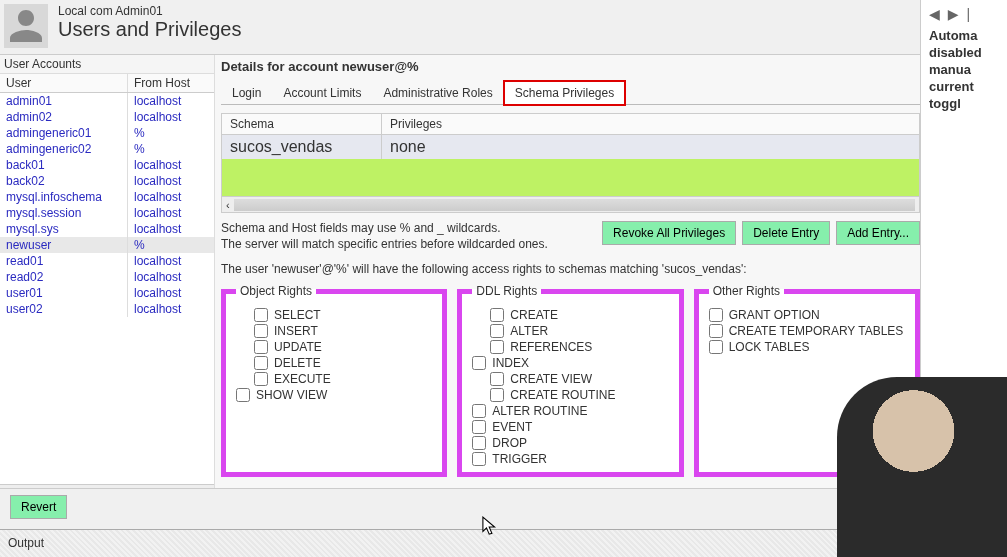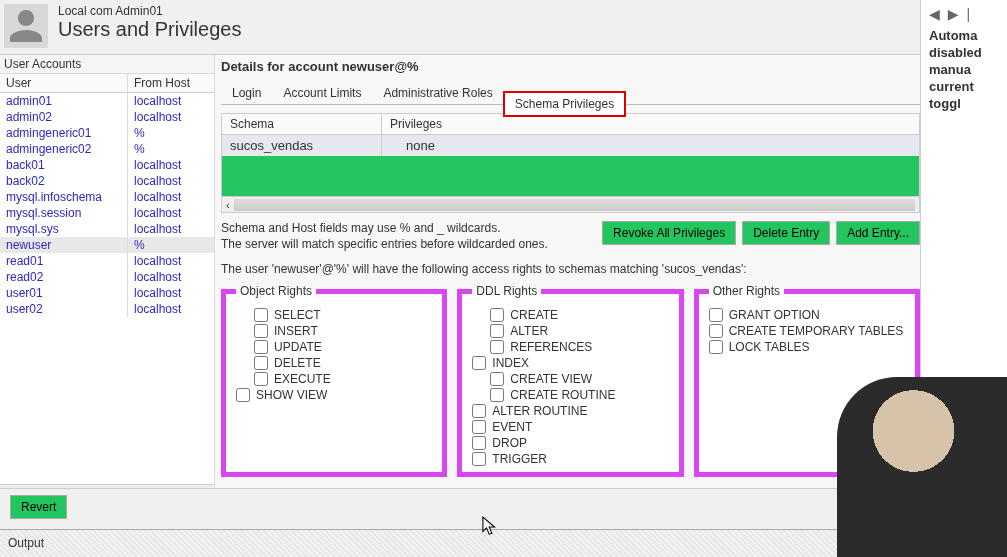--- a/index.html
+++ b/index.html
@@ -31,38 +31,38 @@
   .user-row div{ padding:1px 6px; white-space:nowrap; overflow:hidden;}
   .user-row.selected{ background:#e8e8e8; }
   .user-row .col-user{ width:128px; color:#2a2ac0;}
   .user-row .col-host{ flex:1; color:#2a2ac0;}
   .hscroll{ display:flex; align-items:center; justify-content:flex-start; border-top:1px solid #ccc; background:#eee; height:16px; font-size:11px; color:#666; padding:0 4px;}
 
   .right-panel{ flex:1; display:flex; flex-direction:column; background:#f7f7f7; padding-left:6px;}
   .details-title{ font-weight:bold; font-size:13px; padding:4px 0 6px 0;}
   .tabs{ display:flex; align-items:flex-end; border-bottom:1px solid #bbb; gap:0;}
   .tab{ padding:4px 10px; font-size:12px; border:1px solid transparent; border-bottom:none; cursor:pointer;}
-  .tab.active{ background:#fff; border:1px solid #bbb; border-bottom:1px solid #fff; position:relative; top:12px;}
+  .tab.active{ background:#fff; border:1px solid #bbb; border-bottom:1px solid #fff; position:relative; top:1px;}
   .tab.hl{ outline:2px solid #d00; outline-offset:-1px;}
 
-  .schema-box{ margin-top:8px; background:#22c55e; border:1px solid #ccc; height:100px; display:flex; flex-direction:column;}
+  .schema-box{ margin-top:8px; background:#bef264; border:1px solid #ccc; height:100px; display:flex; flex-direction:column;}
   .schema-head{ display:flex; border-bottom:1px solid #ccc; background:#fafafa; font-size:12px;}
   .schema-head div{ padding:3px 8px;}
   .sch-col-schema{ width:160px; border-right:1px solid #ccc;}
   .sch-col-priv{ flex:1;}
   .schema-body{ flex:1; overflow:auto;}
-  .schema-row{ display:flex; font-size:13px; background:#e6e8f0;gap:16px;}
+  .schema-row{ display:flex; font-size:16px; background:#e6e8f0;}
   .schema-row div{ padding:3px 8px;}
   .schema-hscroll{ display:flex; align-items:center; height:16px; border-top:1px solid #ccc; background:#eee; padding:0 4px; font-size:11px;}
   .schema-hscroll .track{ flex:1; height:12px; background:linear-gradient(#ddd,#ccc); margin-left:4px;}
 
   .note-row{ display:flex; justify-content:space-between; align-items:flex-start; margin-top:8px; gap:7px;}
   .note-text{ font-size:12px; line-height:1.3;}
   .btn-row{ display:flex; gap:6px;}
-  .btn{ padding:4px 10px; font-size:12px; background:#22c55e; border:1px solid #aaa; cursor:pointer;}
+  .btn{ padding:4px 10px; font-size:12px; background:#86efac; border:1px solid #aaa; cursor:pointer;}
 
   .access-text{ font-size:12px; margin-top:10px;}
 
   .rights{ display:flex; gap:10px; margin-top:8px;}
   .rights fieldset{ border:5px solid #d946ef; padding:6px 10px 6px 10px; flex:1; background:#fff;}
   .rights legend{ font-size:12px; padding:0 4px;}
   .chk-list{ display:flex; flex-direction:column; gap:2px; margin-top:4px;}
   .chk-list label{ font-size:12px; display:flex; align-items:center; gap:6px;}
   .chk-list .indent{ margin-left:18px;}
   .chk-list input[type=checkbox]{ width:14px; height:14px;}

